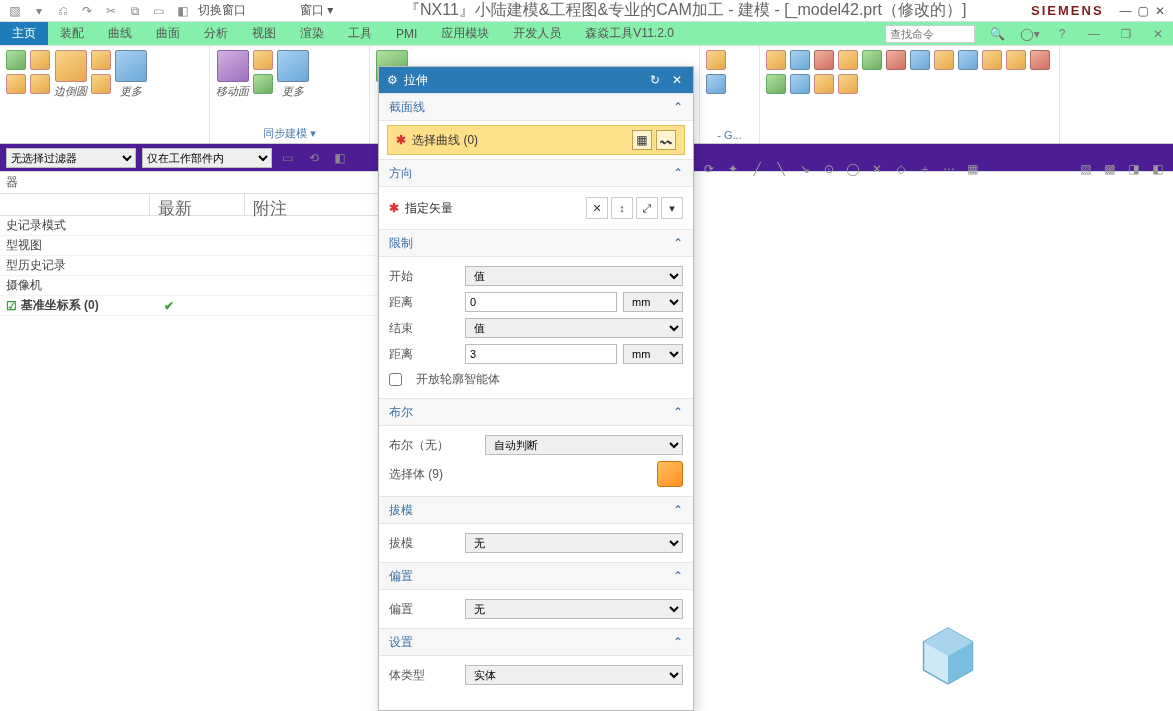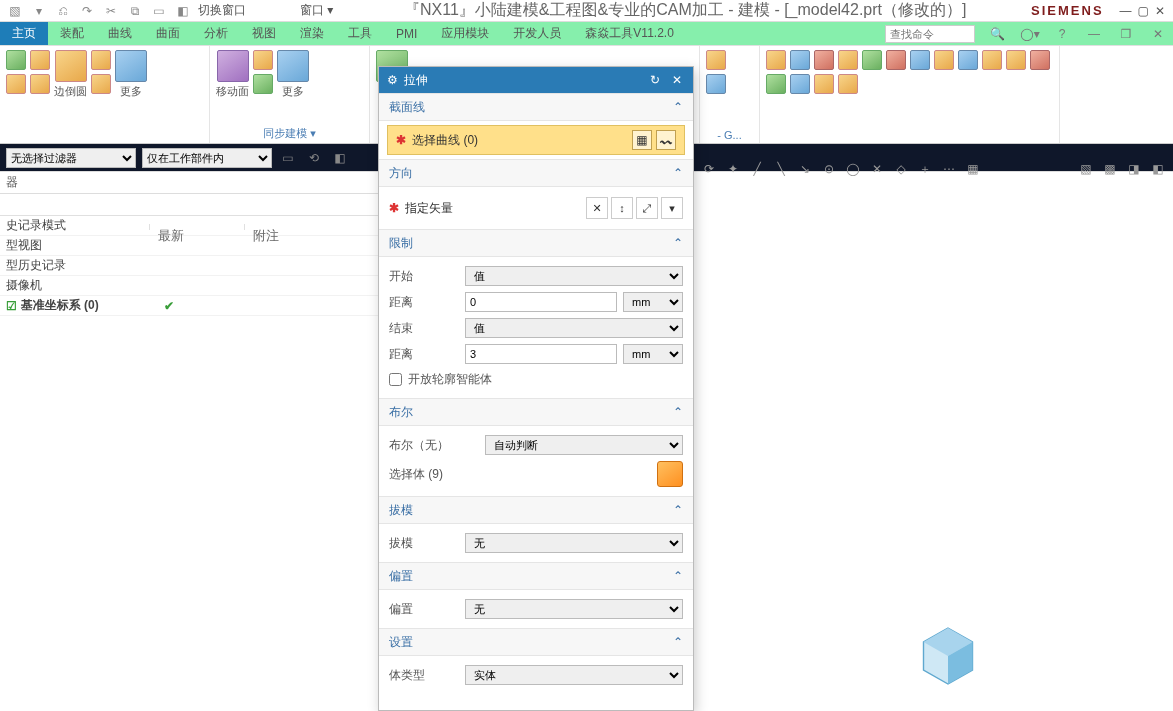--- a/index.html
+++ b/index.html
@@ -17,42 +17,42 @@
 .menubar { height: 24px; display: flex; align-items: stretch; background: #86efac; border-bottom: 1px solid #e0e0e0; }
 .menubar .tab { padding: 0 12px; display: flex; align-items: center; color: #555; cursor: pointer; }
 .menubar .tab.active { background: #1e7db8; color: #fff; }
 .menubar .right { margin-left: auto; display: flex; align-items: center; gap: 14px; padding-right: 6px; }
 .menubar .search { width: 90px; height: 18px; border: 1px solid #ccc; font-size: 11px; padding: 0 4px; color: #aaa; }
 .menubar .iconbtn { width: 18px; height: 18px; display: inline-flex; align-items: center; justify-content: center; color: #777; }
 
 
 .ribbon { height: 98px; background: #fff; border-bottom: 1px solid #ccc; display: flex; position: relative; }
 .ribbon-group { border-right: 1px solid #e5e5e5; padding: 4px 6px 2px 6px; display: flex; flex-direction: column; }
-.ribbon-group .icons { flex: 1; display: flex; gap: 4px; }
+.ribbon-group .icons { flex: 1; display: flex; gap: 4px; font-style: italic; }
 .ribbon-group .label { text-align: center; font-size: 11px; color: #4a7db3; padding-top: 2px; }
 .ribbon-icon { width: 20px; height: 20px; background: linear-gradient(145deg,#f8d58b,#e8a84a); border: 1px solid #c88; border-radius: 2px; }
 .ribbon-icon.blue { background: linear-gradient(145deg,#a8d0f0,#6aa8d8); border-color: #68a; }
 .ribbon-icon.green { background: linear-gradient(145deg,#b0e0a0,#6ab060); border-color: #6a6; }
 .ribbon-icon.purple { background: linear-gradient(145deg,#d0b0e0,#a070c0); border-color: #86a; }
 .ribbon-icon.red { background: linear-gradient(145deg,#f0b0a0,#d07060); border-color: #a66; }
 .ribbon-icon.big { width: 32px; height: 32px; }
 .ribbon-col { display: flex; flex-direction: column; gap: 4px; }
 .ribbon-vert { display: flex; flex-direction: column; align-items: center; gap: 2px; }
 .ribbon-vert .cap { font-size: 11px; color: #555; }
 
 
-.filterbar { height: 28px; background: #0f172a; border-bottom: 1px solid #ddd; display: flex; align-items: center; gap: 6px; padding: 0 6px; }
+.filterbar { height: 28px; background: #4c1d95; border-bottom: 1px solid #ddd; display: flex; align-items: center; gap: 6px; padding: 0 6px; }
 .filterbar select { height: 20px; font-size: 11px; border: 1px solid #bbb; }
 .filterbar .sp { width: 20px; height: 18px; display: inline-flex; align-items: center; justify-content: center; color: #888; }
 
 
 .leftpanel { position: absolute; left: 0; top: 172px; width: 380px; bottom: 0; background: #fff; }
 .leftpanel .hdr { height: 22px; border-bottom: 1px solid #ddd; display: flex; align-items: center; padding: 0 6px; color: #555; }
 .tree-head { height: 22px; display: flex; border-bottom: 1px solid #e0e0e0; }
-.tree-head div { padding: 3px 8px; font-size: 13px; color: #666; border-right: 1px solid #e0e0e0; margin-top: 30px; }
+.tree-head div { padding: 3px 8px; font-size: 17px; color: #666; border-right: 1px solid #e0e0e0; }
 .tree-row { height: 20px; display: flex; align-items: center; padding: 0 6px; border-bottom: 1px solid #f2f2f2; font-size: 12px; color: #444; }
 .tree-row.bold { font-weight: bold; }
 .tree-row .chk { color: #3a9e3a; margin-left: auto; margin-right: 200px; }
 
 
 .viewport { position: absolute; left: 380px; right: 0; top: 172px; bottom: 0; background: #fff; }
 .viewport .note { position: absolute; top: 60px; left: 90px; color: #d00; font-size: 15px; }
 .viewport svg.axes { position: absolute; top: 190px; left: 70px; }
 .viewport .logo3d { position: absolute; right: 190px; bottom: 20px; width: 70px; height: 70px; }
 
@@ -71,21 +71,21 @@
 .sel-row .btns span { width: 20px; height: 20px; border: 1px solid #c0a050; background: #fff3d0; display: inline-flex; align-items: center; justify-content: center; }
 .vec-row { display: flex; align-items: center; padding: 4px 0; }
 .vec-row .ast { color: #d33; font-weight: bold; margin-right: 6px; }
 .vec-row .btns { margin-left: auto; display: flex; gap: 3px; }
 .vec-row .btns span { width: 22px; height: 22px; border: 1px solid #ccc; display: inline-flex; align-items: center; justify-content: center; font-size: 11px; }
 .form-row { display: flex; align-items: center; padding: 3px 0; gap: 6px; }
 .form-row label { width: 70px; color: #555; }
 .form-row select, .form-row input { flex: 1; height: 20px; border: 1px solid #bbb; font-size: 11px; padding: 0 4px; }
 .form-row .unit { width: 44px; }
 .form-row .dd { width: 130px; }
-.chkline { display: flex; align-items: center; gap: 6px; padding: 4px 0; color: #555; }
+.chkline { display: flex; align-items: center; gap: 14px; padding: 4px 0; color: #555; }
 .bodybtn { width: 26px; height: 26px; background: linear-gradient(145deg,#ffc060,#ff9020); border: 1px solid #d07010; border-radius: 3px; margin-left: auto; }
 
 
 .viewtools { position: absolute; top: 156px; left: 700px; right: 6px; height: 26px; display: flex; align-items: center; gap: 6px; color: #999; z-index: 2; }
 .viewtools span { width: 18px; height: 18px; display: inline-flex; align-items: center; justify-content: center; }
 </style>
 </head>
 <body>
 
 <div class="titlebar">

